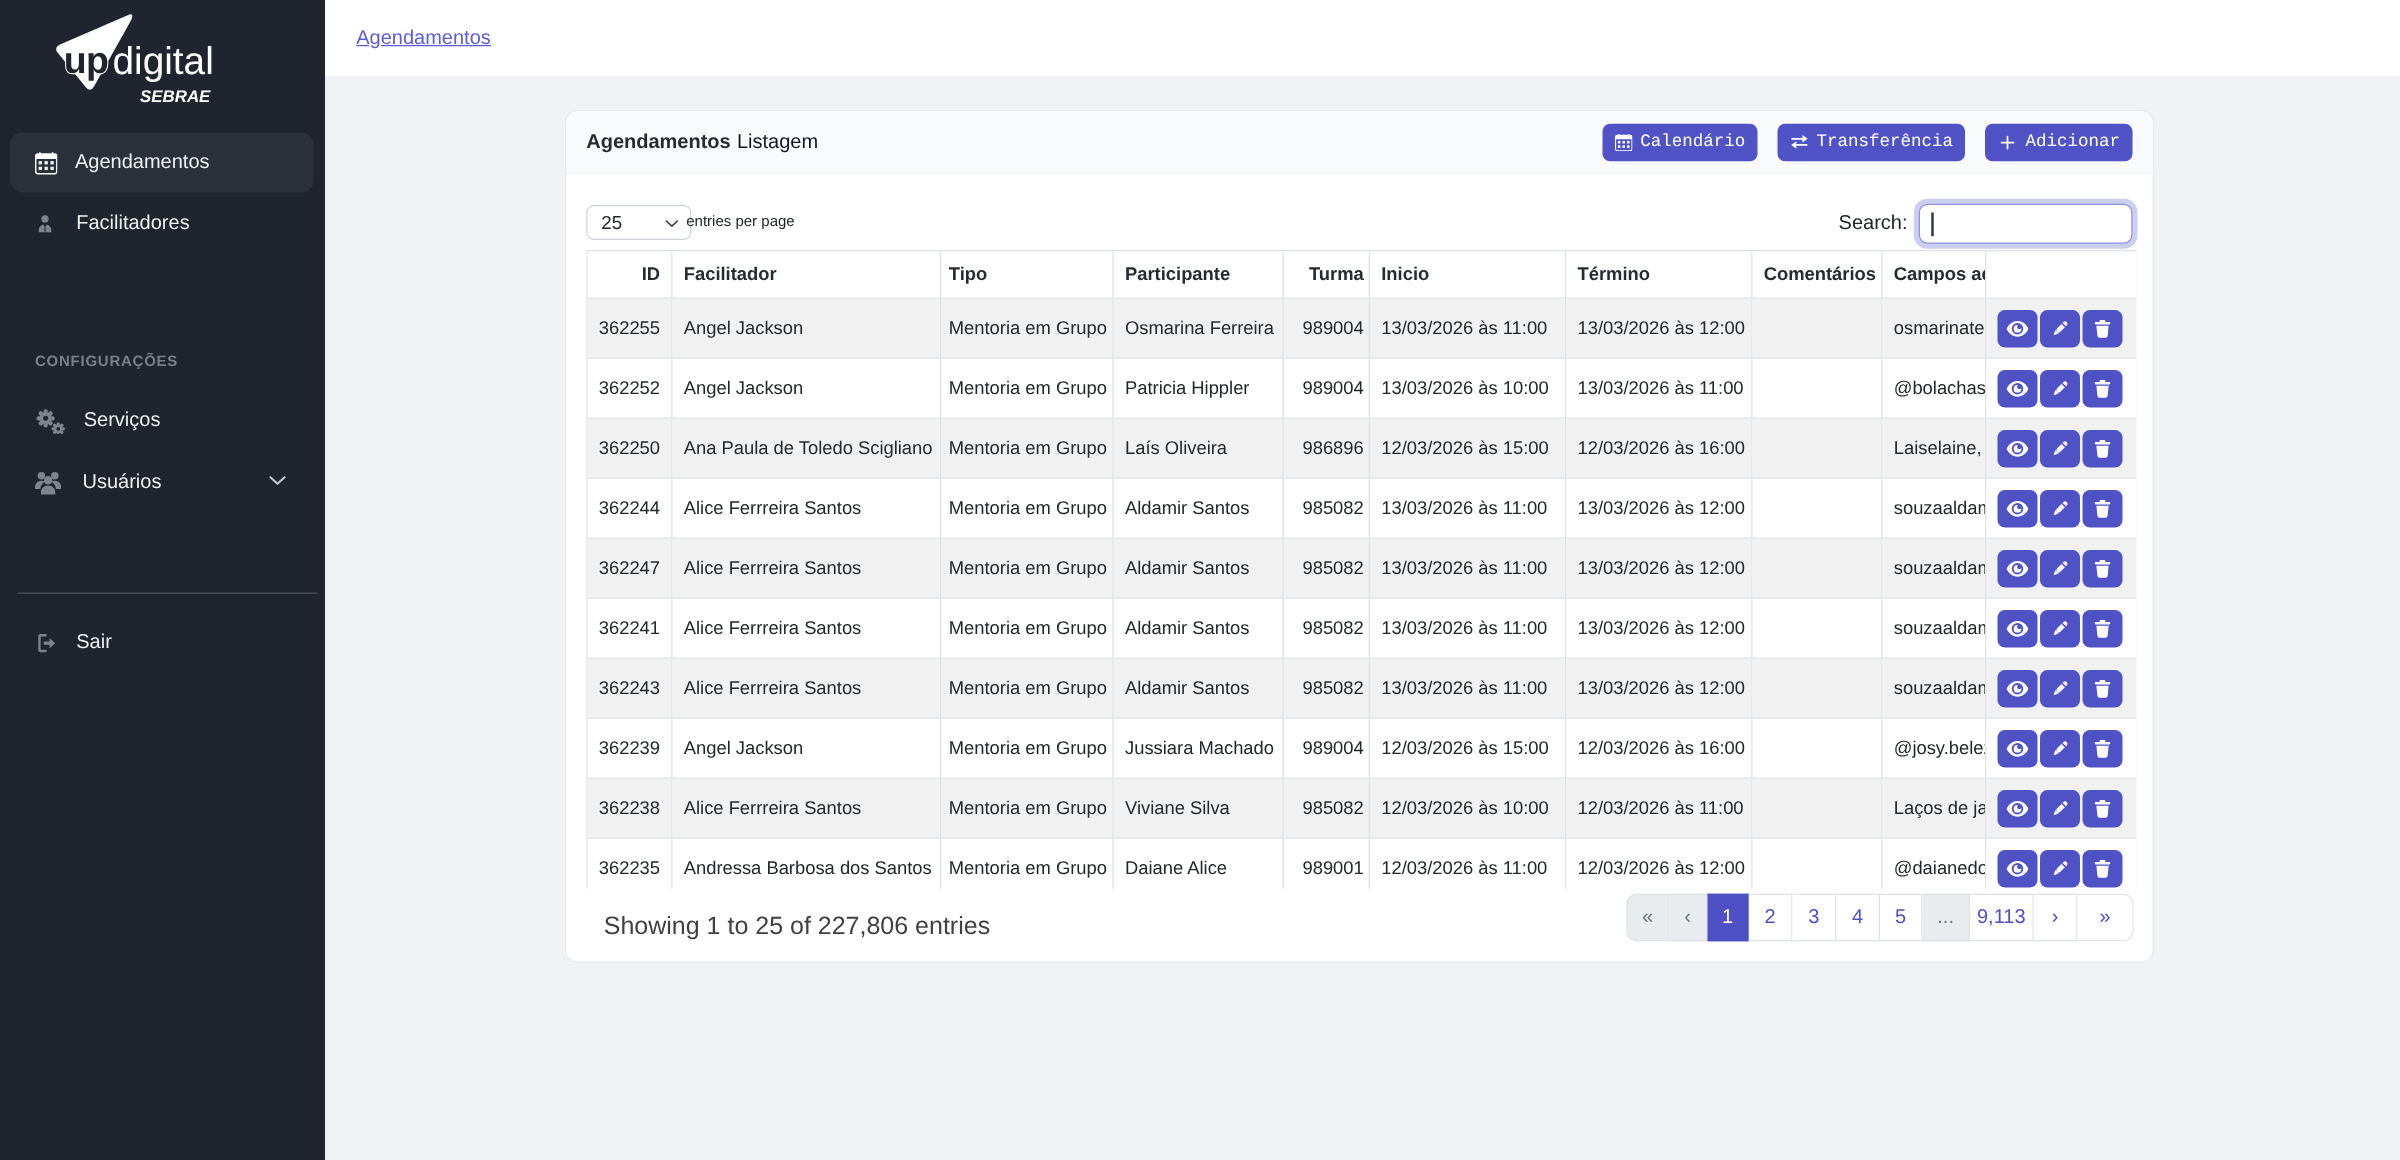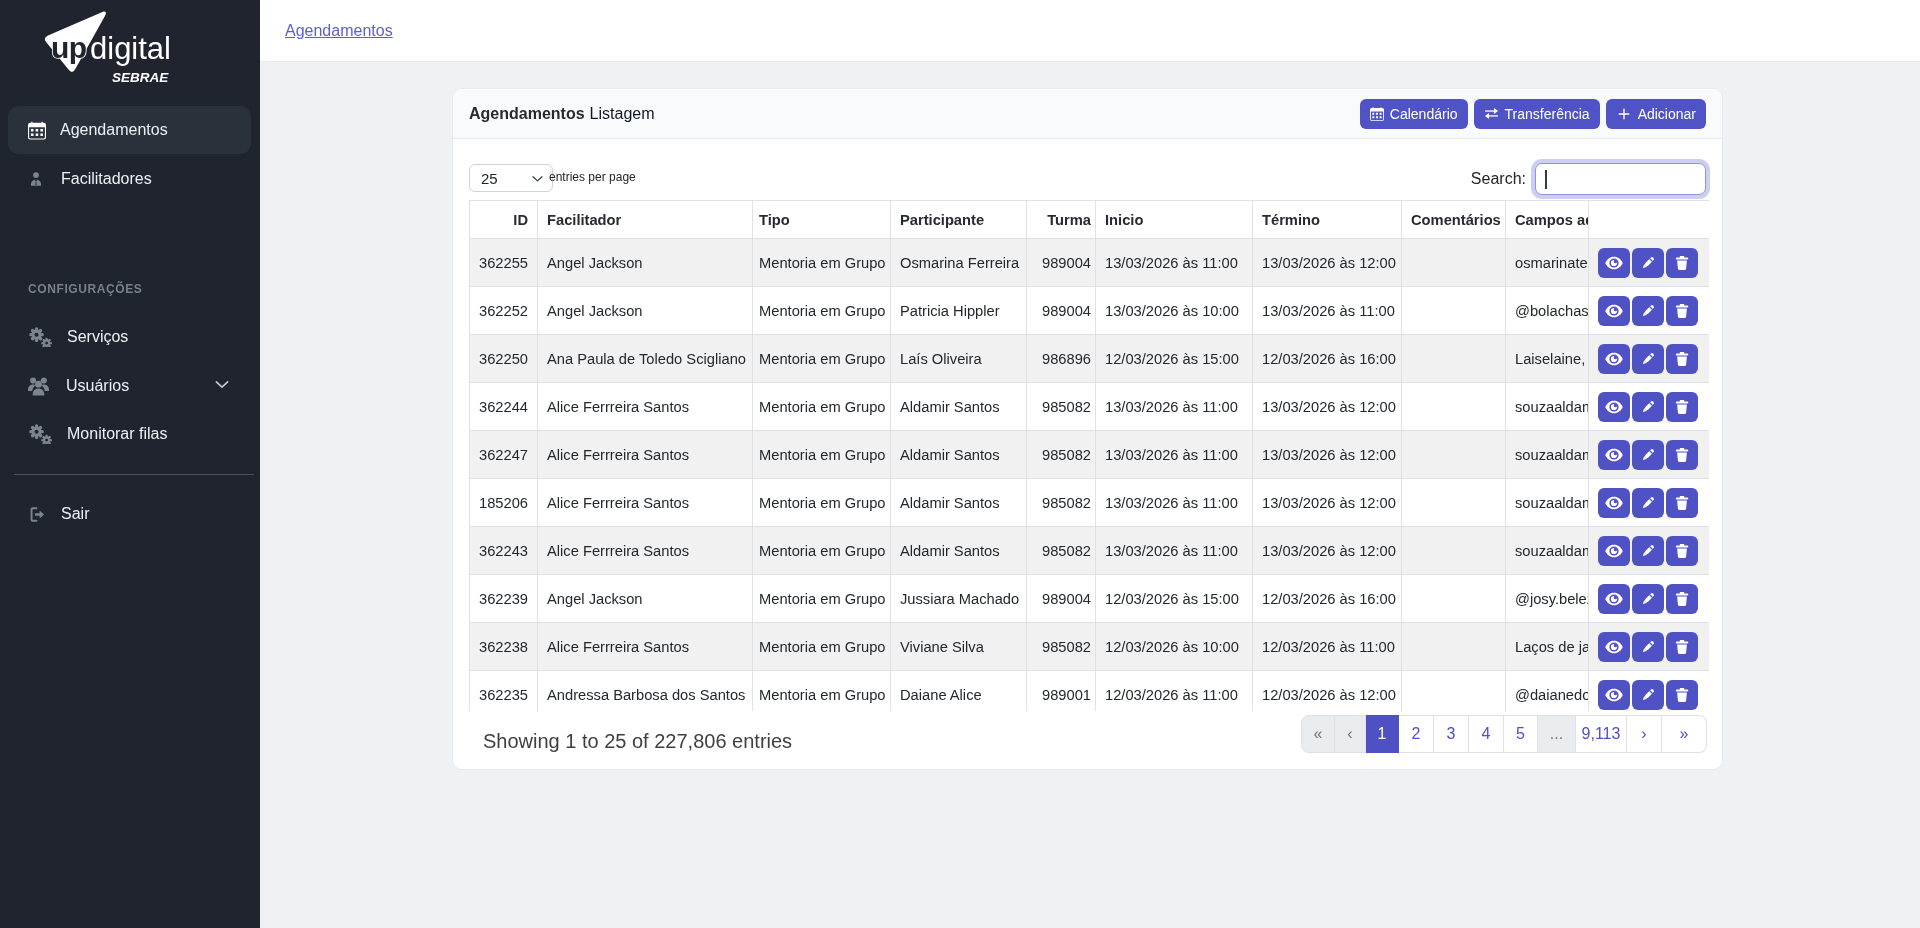--- a/index.html
+++ b/index.html
@@ -19,21 +19,21 @@
 
 
 .topbar { position:absolute; left:260px; top:0; width:1660px; height:62px; background:#fff; border-bottom:1px solid #e9eaee; }
 .crumb { position:absolute; left:25px; top:22px; color:#5a5fd6; font-size:16px; text-decoration:underline; }
 
 
 .card { position:absolute; left:452px; top:88px; width:1271px; height:682px; background:#fff; border:1px solid #e7e9ec; border-radius:10px; }
 .card-h { height:50px; background:#f9fafb; border-bottom:1px solid #e8eaed; border-radius:10px 10px 0 0; display:flex; align-items:center; padding:0 16px; }
 .card-h .title { font-size:16px; font-weight:bold; color:#252b31; }
 .card-h .sub { font-size:16px; color:#0f172a; margin-left:5px; }
-.hbtns { margin-left:auto; display:flex; gap:6px; }
+.hbtns { margin-left:auto; display:flex; gap:16px;font-family:Liberation Mono, monospace; }
 .btn { background:#4f53c6; color:#fff; border-radius:6px; height:30px; display:inline-flex; align-items:center; font-size:14px; padding:0 10px; gap:6px; }
 
 
 .controls { position:absolute; left:16px; right:15px; top:73.5px; height:32px; }
 .sel { position:absolute; left:0; top:1.5px; width:84px; height:28px; border:1px solid #ced4da; border-radius:6px; font-size:15px; color:#212529; display:flex; align-items:center; padding-left:11px; background:#fff; }
 .sel svg { position:absolute; right:9px; top:8px; }
 .lbl-epp { position:absolute; left:80px; top:7px; font-size:12px; }
 .lbl-search { position:absolute; right:181px; top:7px; font-size:16px; }
 .sinput { position:absolute; right:1px; top:0; width:171px; height:32px; border:1px solid #8f94dd; border-radius:7px; background:#fff; box-shadow:0 0 0 4px #cdcff1; }
 .sinput .caret { position:absolute; left:9px; top:6px; width:1.5px; height:19px; background:#343a40; }
@@ -166,25 +166,20 @@
           <use href="#i-gears"></use>
         </svg>
       </span>Serviços</div>
   <div class="nav-item" style="top:362px"><span class="ico" style="margin-left:20px;width:21px;margin-right:17px">
         <svg width="21" height="20" viewBox="0 0 16 15" fill="#7d848e">
           <use href="#i-people"></use>
         </svg>
       </span>Usuários<span class="chev"><svg width="14" height="14" viewBox="0 0 16 16" stroke="#c8ccd2">
           <use href="#i-chev"></use>
         </svg></span></div>
-  <div class="nav-item" style="top:410px"><span class="ico" style="margin-left:20px;width:24px;margin-right:15px">
-        <svg width="24" height="20" viewBox="0 0 19 17" fill="#7d848e">
-          <use href="#i-gears"></use>
-        </svg>
-      </span>Monitorar filas</div>
   <div class="side-div" style="top:474px"></div>
   <div class="nav-item" style="top:490px"><span class="ico" style="margin-left:20px;width:19px;margin-right:14px">
         <svg width="19" height="17" viewBox="0 0 16 16" fill="#7d848e">
           <use href="#i-exit"></use>
         </svg>
       </span>Sair</div>
 </div>
 
 <div class="topbar">
     <span class="crumb">Agendamentos</span>
@@ -359,21 +354,21 @@
                 <svg width="16" height="16" viewBox="0 0 16 16" fill="#fff">
                   <use href="#i-pen"></use>
                 </svg>
               </span><span class="abtn">
                 <svg width="16" height="16" viewBox="0 0 16 16" fill="#fff">
                   <use href="#i-del"></use>
                 </svg>
               </span></td>
           </tr>
       <tr>
-            <td class="num">185206</td>
+            <td class="num">362241</td>
             <td>Alice Ferrreira Santos</td>
             <td>Mentoria em Grupo</td>
             <td>Aldamir Santos</td>
             <td class="num">985082</td>
             <td>13/03/2026 às 11:00</td>
             <td>13/03/2026 às 12:00</td>
             <td></td>
             <td>souzaaldamir</td>
             <td class="acts"><span class="abtn">
                 <svg width="18" height="18" viewBox="0 0 16 16" fill="#fff">

